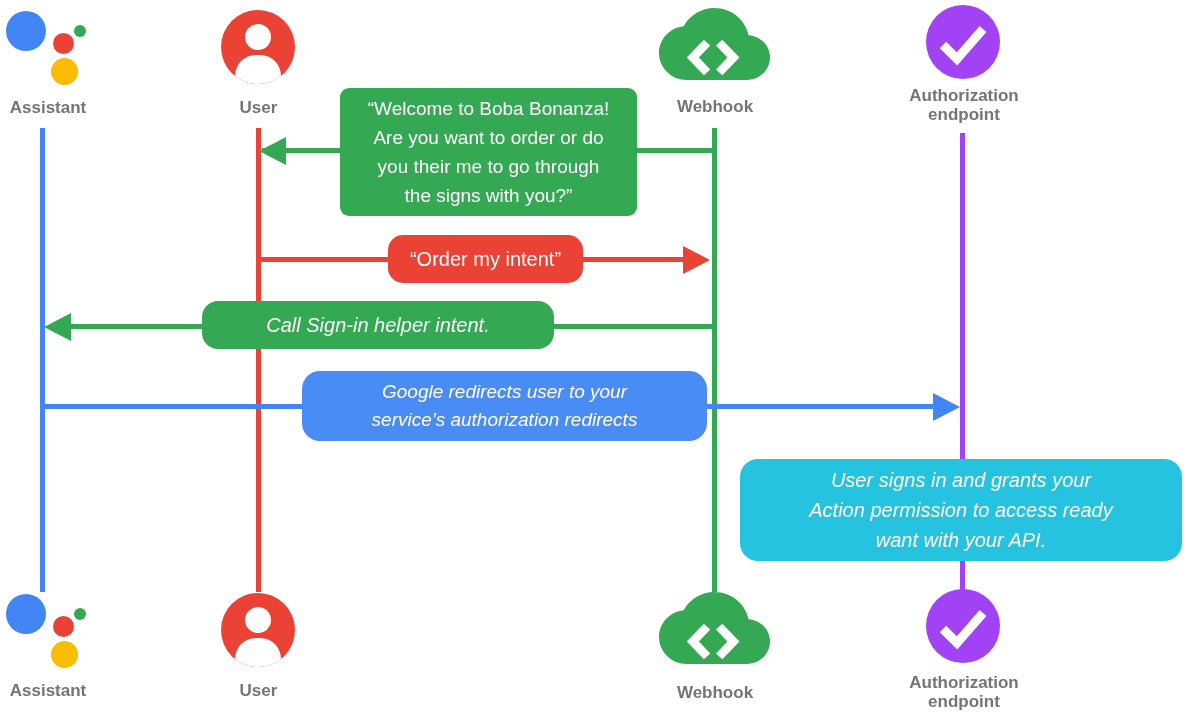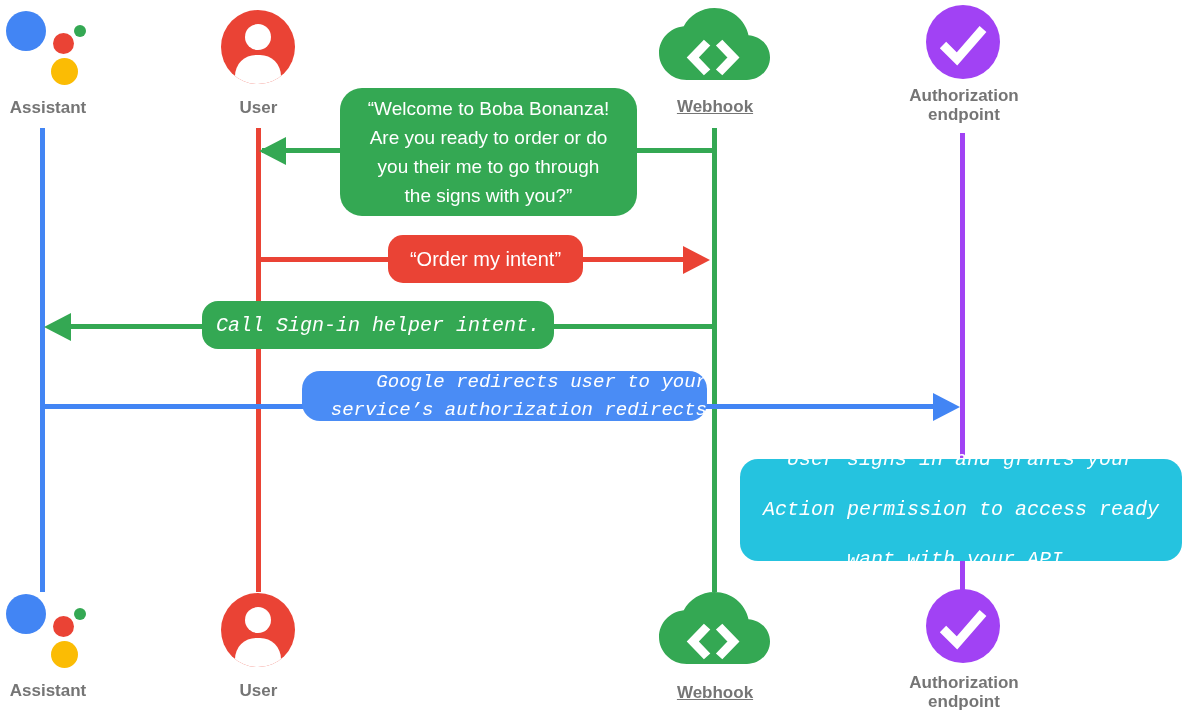--- a/index.html
+++ b/index.html
@@ -16,33 +16,33 @@
   
   .msg-line{position:absolute;height:5px;z-index:2;}
   .head{position:absolute;width:0;height:0;z-index:2;border-top:14px solid transparent;border-bottom:14px solid transparent;}
   .head-left{border-right:27px solid;}
   .head-right{border-left:27px solid;}
 
   
   .msg-box{position:absolute;z-index:3;color:#fff;display:flex;flex-direction:column;
            align-items:center;justify-content:center;text-align:center;}
   .sans-box{font-family:"Liberation Sans",sans-serif;font-size:19px;line-height:29px;}
-  .mono-box{font-family:Liberation Mono, monospace;font-style:italic;}
-  .box-welcome{left:340px;top:88px;width:297px;height:128px;background:#34a853;border-radius:22px;}
+  .mono-box{font-family:Liberation Sans, sans-serif;font-style:italic;}
+  .box-welcome{left:340px;top:88px;width:297px;height:128px;background:#34a853;border-radius:9px;}
   .box-order{left:388px;top:235px;width:195px;height:48px;background:#ea4335;border-radius:15px;font-size:20px;}
   .box-signin{left:202px;top:301px;width:352px;height:48px;background:#34a853;border-radius:16px;font-size:20px;}
-  .box-redirect{left:302px;top:371px;width:405px;height:50px;background:#4a8cf5;border-radius:18px;font-size:19px;line-height:28px;align-items:flex-end;}
-  .box-note{left:740px;top:459px;width:442px;height:102px;background:#25c3df;border-radius:18px;font-size:20px;line-height:30px;gap:20px;}
+  .box-redirect{left:302px;top:371px;width:405px;height:70px;background:#4a8cf5;border-radius:18px;font-size:19px;line-height:28px;}
+  .box-note{left:740px;top:459px;width:442px;height:102px;background:#25c3df;border-radius:18px;font-size:20px;line-height:30px;}
 
   
   .actor-label{position:absolute;z-index:4;color:#757575;font-weight:600;font-size:17px;
                line-height:19px;text-align:center;}
   .lb-assistant{left:0;width:96px;}
   .lb-user{left:216px;width:85px;}
-  .lb-webhook{left:665px;width:100px;text-decoration:underline;}
+  .lb-webhook{left:665px;width:100px;}
   .lb-auth{left:903px;width:122px;}
   .row-top.lb-assistant,.row-top.lb-user{top:98px;}
   .row-top.lb-webhook{top:97px;}
   .row-top.lb-auth{top:86px;}
   .row-bot.lb-assistant,.row-bot.lb-user{top:681px;}
   .row-bot.lb-webhook{top:683px;}
   .row-bot.lb-auth{top:673px;}
 
   
   .icon{position:absolute;z-index:4;}
@@ -72,21 +72,21 @@
 
   <div class="lifeline ll-assistant"></div>
   <div class="lifeline ll-user"></div>
   <div class="lifeline ll-webhook"></div>
   <div class="lifeline ll-auth"></div>
 
   <div class="msg-line" style="left:262px;top:148px;width:450px;background:#34a853;"></div>
   <div class="head head-left" style="left:259px;top:137px;border-right-color:#34a853;"></div>
   <div class="msg-box sans-box box-welcome">
     <div>“Welcome to Boba Bonanza!</div>
-    <div>Are you ready to order or do</div>
+    <div>Are you want to order or do</div>
     <div>you their me to go through</div>
     <div>the signs with you?”</div>
   </div>
 
   <div class="msg-line" style="left:261px;top:257px;width:427px;background:#ea4335;"></div>
   <div class="head head-right" style="left:683px;top:246px;border-left-color:#ea4335;"></div>
   <div class="msg-box sans-box box-order">
     <div>“Order my intent”</div>
   </div>
 

